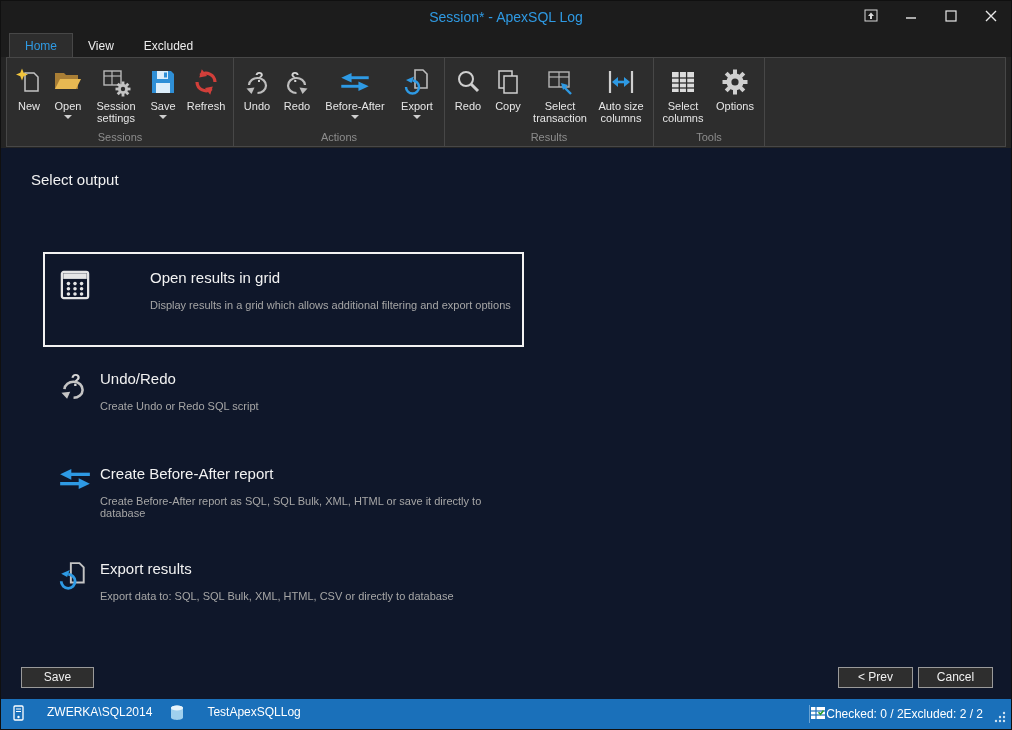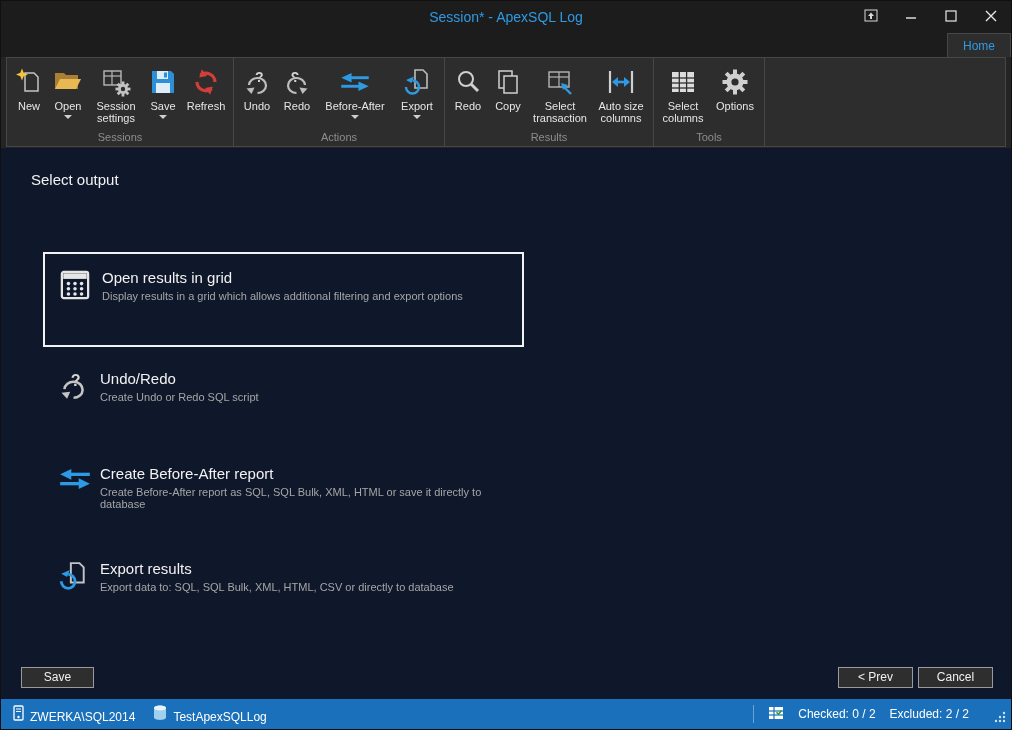--- a/index.html
+++ b/index.html
@@ -21,21 +21,21 @@
   .title-text {
     position: absolute; left: 0; right: 0; text-align: center;
     color: #2f9ae3; font-size: 14px; pointer-events: none;
   }
   .win-controls { margin-left: auto; display: flex; height: 32px; z-index: 2; }
   .win-btn { width: 40px; height: 32px; display: flex; align-items: center; justify-content: center; }
 
   
   .tabrow {
     position: absolute; top: 32px; left: 0; right: 0; height: 24px;
-    background: #1c1c1c; display: flex; align-items: flex-end; padding-left: 8px; flex-direction: column;
+    background: #1c1c1c; display: flex; align-items: flex-end; padding-left: 8px;
   }
   .tab { padding: 5px 15px 4px; font-size: 12px; color: #ececec; }
   .tab.active {
     background: #2d2d2d; color: #2f9ae3;
     border: 1px solid #474747; border-bottom: none;
   }
 
   
   .ribbon-zone {
     position: absolute; top: 56px; left: 0; right: 0; height: 91px;
@@ -63,43 +63,43 @@
     border-top: 4px solid #cfcfcf;
   }
 
   
   .main { position: absolute; top: 147px; left: 0; right: 0; bottom: 30px; background: #0f172a; }
   .page-heading { position: absolute; left: 30px; top: 23px; font-size: 15px; color: #f2f2f2; }
   .option {
     position: absolute; left: 42px; width: 481px; height: 95px;
     display: flex; padding: 15px 0 0 15px; cursor: pointer;
   }
-  .option.selected { border: 2px solid #f2f2f2; }
+  .option.selected { border: 2px solid #f2f2f2; gap: 48px; }
   .oicon { width: 42px; flex: 0 0 42px; padding-top: 1px; }
   .otitle { font-size: 15px; color: #f2f2f2; }
-  .odesc { font-size: 11px; color: #a6a6a6; margin-top: 4px; }
+  .odesc { font-size: 11px; color: #a6a6a6; margin-top: 13px; }
 
   
   .btn {
     position: absolute; height: 21px; background: #2e2e2e;
     border: 1px solid #9a9a9a; color: #f0f0f0; font-size: 12px;
     text-align: center; line-height: 19px; cursor: pointer;
   }
   #save-btn   { left: 20px;  bottom: 41px; width: 73px; }
   #prev-btn   { left: 837px; bottom: 41px; width: 75px; }
   #cancel-btn { left: 917px; bottom: 41px; width: 75px; }
 
   
   .statusbar {
     position: absolute; left: 0; right: 0; bottom: 0; height: 30px;
     background: #1a70ba; color: #ffffff; display: flex; align-items: center;
     font-size: 12px; padding: 0 4px 0 12px;
   }
-  .sb-item { display: flex; align-items: flex-end; gap: 6px; margin-right: 18px; }
-  .sb-right { margin-left: auto; display: flex; align-items: center; gap: 14px; }
+  .sb-item { display: flex; align-items: flex-start; gap: 23px; margin-right: 18px; }
+  .sb-right { margin-left: auto; display: flex; align-items: center; }
   .sb-sep { width: 1px; height: 18px; background: rgba(255,255,255,0.35); }
   .grip { margin-left: 10px; margin-top: 8px; }
 </style>
 </head>
 <body>
 
 <div class="titlebar">
   <div class="title-text">Session* - ApexSQL Log</div>
   <div class="win-controls">
     <div class="win-btn">

